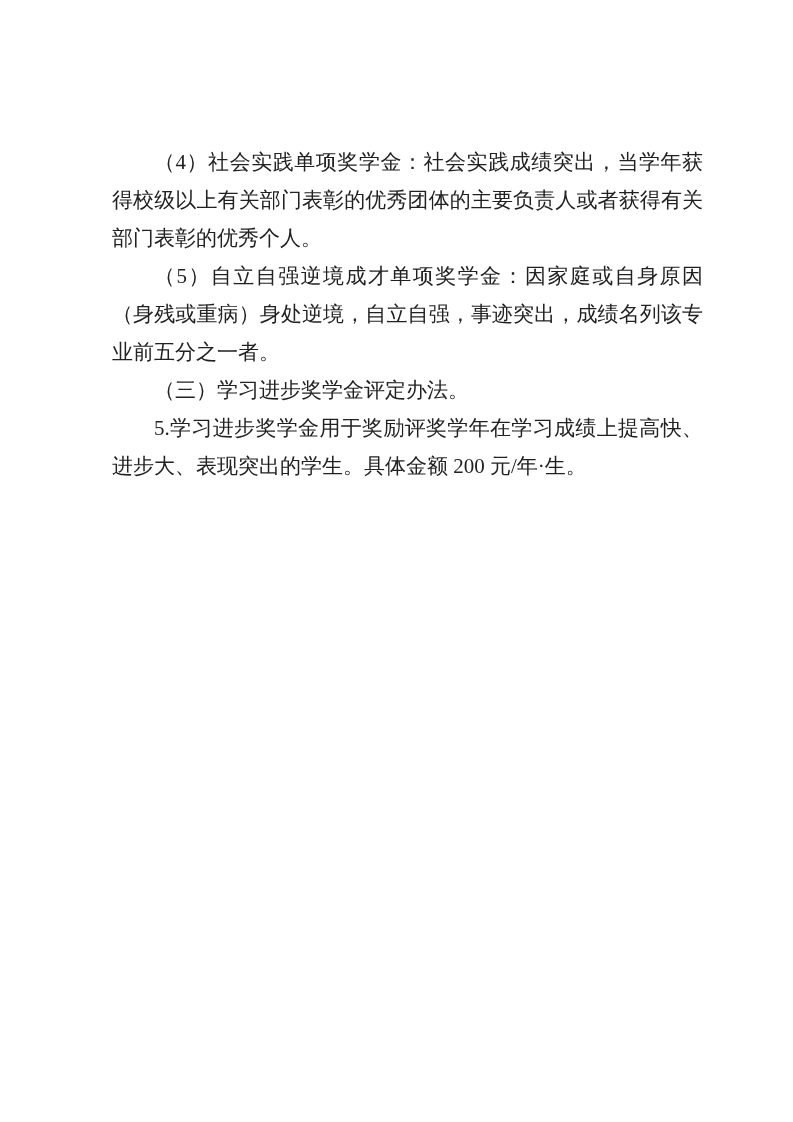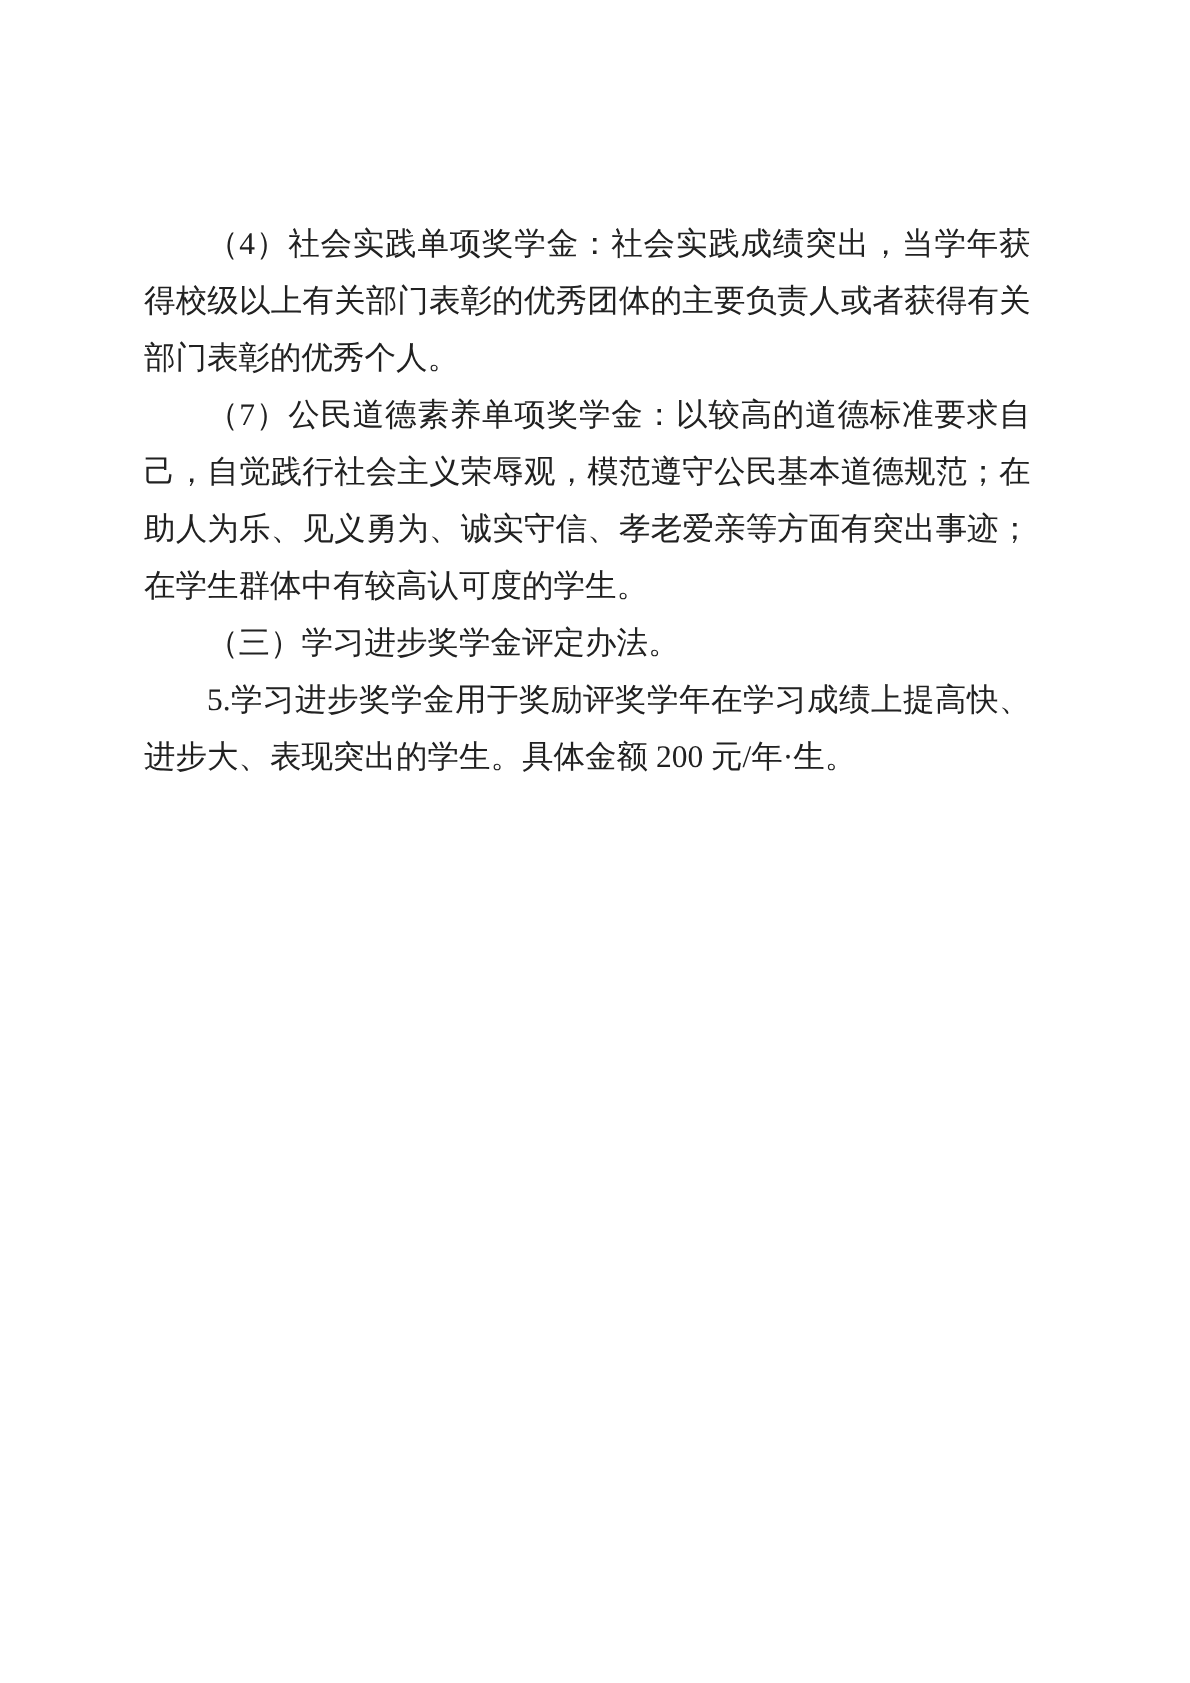--- a/index.html
+++ b/index.html
@@ -15,21 +15,21 @@
   }
   .page {
     position: relative;
     width: 793px;
     height: 1122px;
     background: #ffffff;
     overflow: hidden;
   }
   .doc-content {
     position: absolute;
-    left: 96px;
+    left: 112px;
     top: 143px;
     width: 591px;
     color: #212121;
     font-size: 21px;
     line-height: 38px;
     text-align: justify;
     text-justify: inter-ideograph;
   }
   .doc-content p {
     margin: 0;
@@ -37,17 +37,17 @@
     text-indent: 2em;
     word-break: break-all;
   }
 </style>
 </head>
 <body>
 
 <div class="page">
   <div class="doc-content">
     <p>（4）社会实践单项奖学金：社会实践成绩突出，当学年获得校级以上有关部门表彰的优秀团体的主要负责人或者获得有关部门表彰的优秀个人。</p>
-    <p>（7）公民道德素养单项奖学金：以较高的道德标准要求自己，自觉践行社会主义荣辱观，模范遵守公民基本道德规范；在助人为乐、见义勇为、诚实守信、孝老爱亲等方面有突出事迹；在学生群体中有较高认可度的学生。</p>
+    <p>（5）自立自强逆境成才单项奖学金：因家庭或自身原因（身残或重病）身处逆境，自立自强，事迹突出，成绩名列该专业前五分之一者。</p>
     <p>（三）学习进步奖学金评定办法。</p>
     <p>5.学习进步奖学金用于奖励评奖学年在学习成绩上提高快、进步大、表现突出的学生。具体金额 200 元/年·生。</p>
   </div>
 </div>
 
 </body></html>

